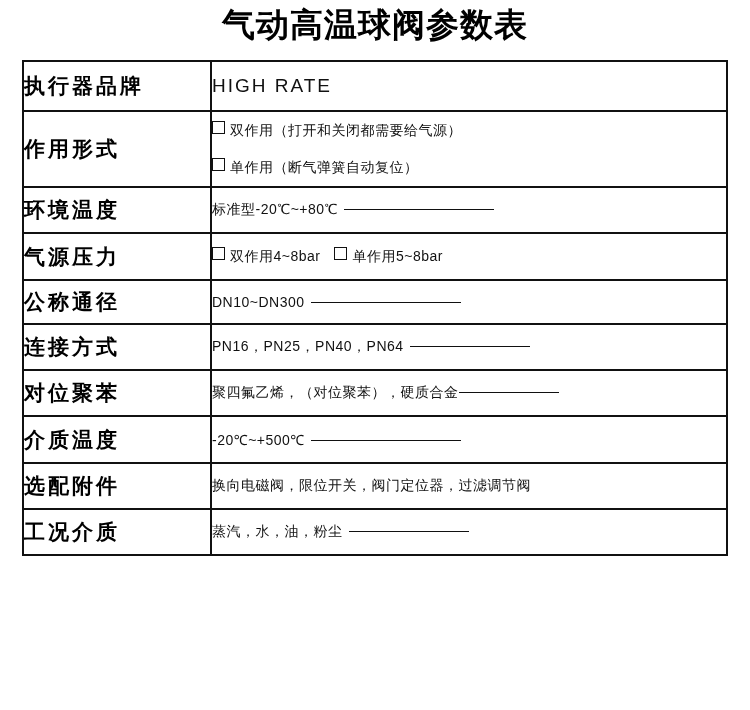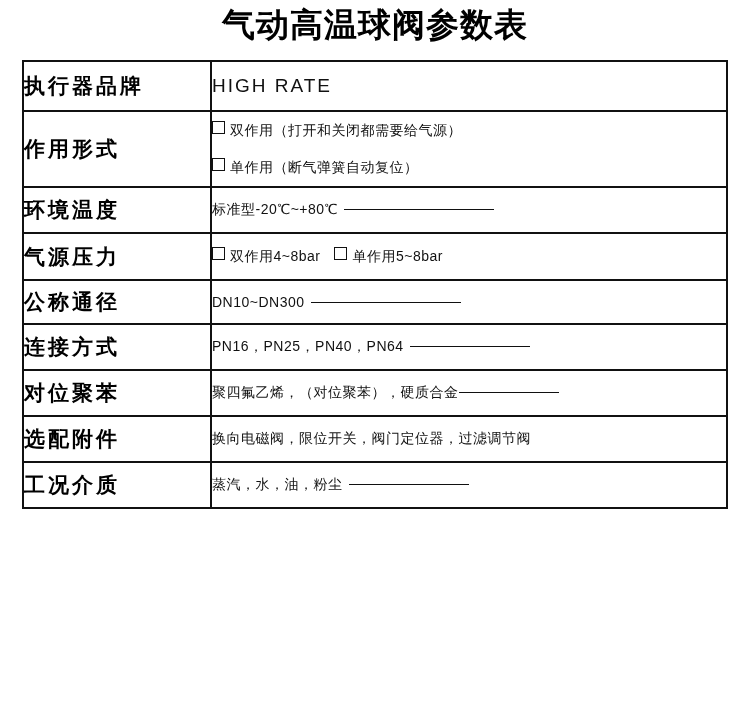--- a/index.html
+++ b/index.html
@@ -157,20 +157,28 @@
 
       <tr>
         <td class="label">对位聚苯</td>
         <td class="value">
           <span class="line-item">
             <span>聚四氟乙烯，（对位聚苯），硬质合金</span><span class="uline u-short" style="margin-left:0"></span>
           </span>
         </td>
       </tr>
 
+      <tr>
+        <td class="label">介质温度</td>
+        <td class="value">
+          <span class="line-item">
+            <span>-20℃~+500℃</span><span class="uline u-long"></span>
+          </span>
+        </td>
+      </tr>
 
       <tr>
         <td class="label">选配附件</td>
         <td class="value">
           <span class="line-item">换向电磁阀，限位开关，阀门定位器，过滤调节阀</span>
         </td>
       </tr>
 
       <tr>
         <td class="label">工况介质</td>

